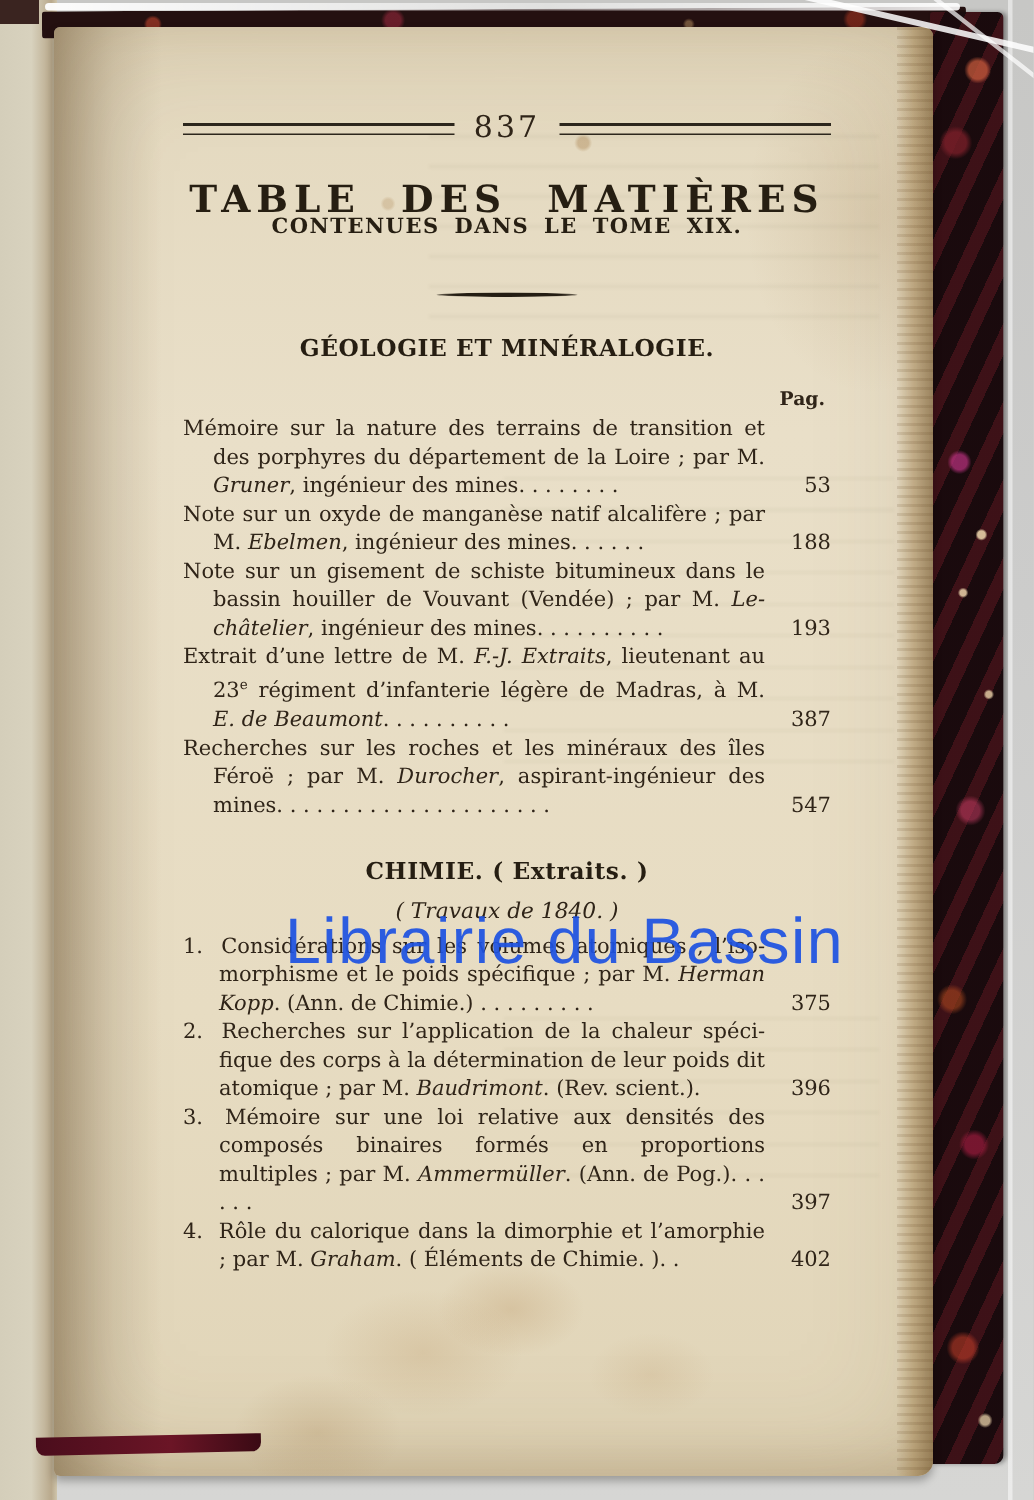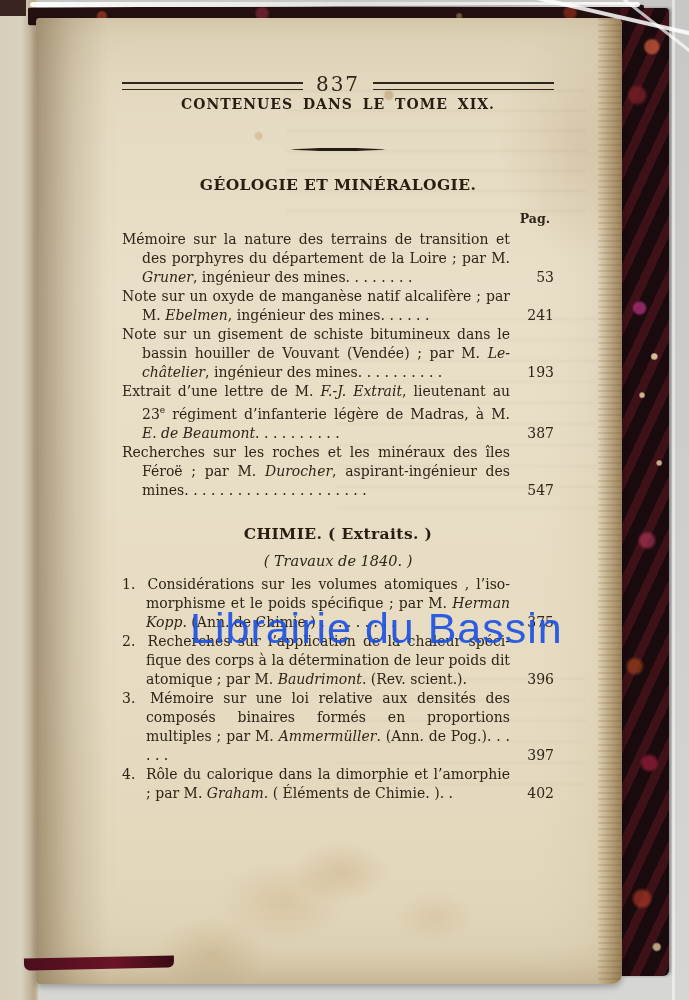--- a/index.html
+++ b/index.html
@@ -134,30 +134,31 @@
     <div class="ghost g1"></div>
     <div class="ghost g2"></div>
     <div class="ghost g3"></div>
 
     <div class="content">
       <div class="header-row">
         <span class="hrule"></span>
         <span class="pagenum-top">837</span>
         <span class="hrule"></span>
       </div>
+      <div class="title">TABLE DES MATIÈRES</div>
       <div class="subtitle">CONTENUES DANS LE TOME XIX.</div>
       <div class="swell"></div>
       <div id="sections">
           <div class="sec-heading">GÉOLOGIE ET MINÉRALOGIE.</div>
           <div class="pag-label">Pag.</div>
           <div class="entries">
             <div class="entry"><span>Mémoire sur la nature des terrains de transition et des porphyres du département de la Loire ; par M. </span><i>Gruner</i><span>, ingénieur des mines. . . . . . . .</span><span class="pageno">53</span></div>
-            <div class="entry"><span>Note sur un oxyde de manganèse natif alcalifère ; par M. </span><i>Ebelmen</i><span>, ingénieur des mines. . . . . .</span><span class="pageno">241</span></div>
+            <div class="entry"><span>Note sur un oxyde de manganèse natif alcalifère ; par M. </span><i>Ebelmen</i><span>, ingénieur des mines. . . . . .</span><span class="pageno">188</span></div>
             <div class="entry"><span>Note sur un gisement de schiste bitumineux dans le bassin houiller de Vouvant (Vendée) ; par M. </span><i>Le­châtelier</i><span>, ingénieur des mines. . . . . . . . . .</span><span class="pageno">193</span></div>
-            <div class="entry"><span>Extrait d’une lettre de M. </span><i>F.-J. Extrait</i><span>, lieute­nant au 23</span><sup>e</sup><span> régiment d’infanterie légère de Madras, à M. </span><i>E. de Beaumont</i><span>. . . . . . . . . .</span><span class="pageno">387</span></div>
+            <div class="entry"><span>Extrait d’une lettre de M. </span><i>F.-J. Extraits</i><span>, lieute­nant au 23</span><sup>e</sup><span> régiment d’infanterie légère de Madras, à M. </span><i>E. de Beaumont</i><span>. . . . . . . . . .</span><span class="pageno">387</span></div>
             <div class="entry"><span>Recherches sur les roches et les minéraux des îles Féroë ; par M. </span><i>Durocher</i><span>, aspirant-ingénieur des mines. . . . . . . . . . . . . . . . . . . . .</span><span class="pageno">547</span></div>
           </div>
           <div class="sec-heading">CHIMIE. ( Extraits. )</div>
           <div class="sec-subheading">( Travaux de 1840. )</div>
           <div class="entries sec2">
             <div class="entry"><span class="enum">1. </span><span>Considérations sur les volumes atomiques , l’iso­morphisme et le poids spécifique ; par M. </span><i>Herman Kopp</i><span>. (Ann. de Chimie.) . . . . . . . . .</span><span class="pageno">375</span></div>
             <div class="entry"><span class="enum">2. </span><span>Recherches sur l’application de la chaleur spéci­fique des corps à la détermination de leur poids dit atomique ; par M. </span><i>Baudrimont</i><span>. (Rev. scient.).</span><span class="pageno">396</span></div>
             <div class="entry"><span class="enum">3. </span><span>Mémoire sur une loi relative aux densités des composés binaires formés en proportions multiples ; par M. </span><i>Ammermüller</i><span>. (Ann. de Pog.). . . . . .</span><span class="pageno">397</span></div>
             <div class="entry"><span class="enum">4. </span><span>Rôle du calorique dans la dimorphie et l’amor­phie ; par M. </span><i>Graham</i><span>. ( Éléments de Chimie. ). .</span><span class="pageno">402</span></div>
           </div>

